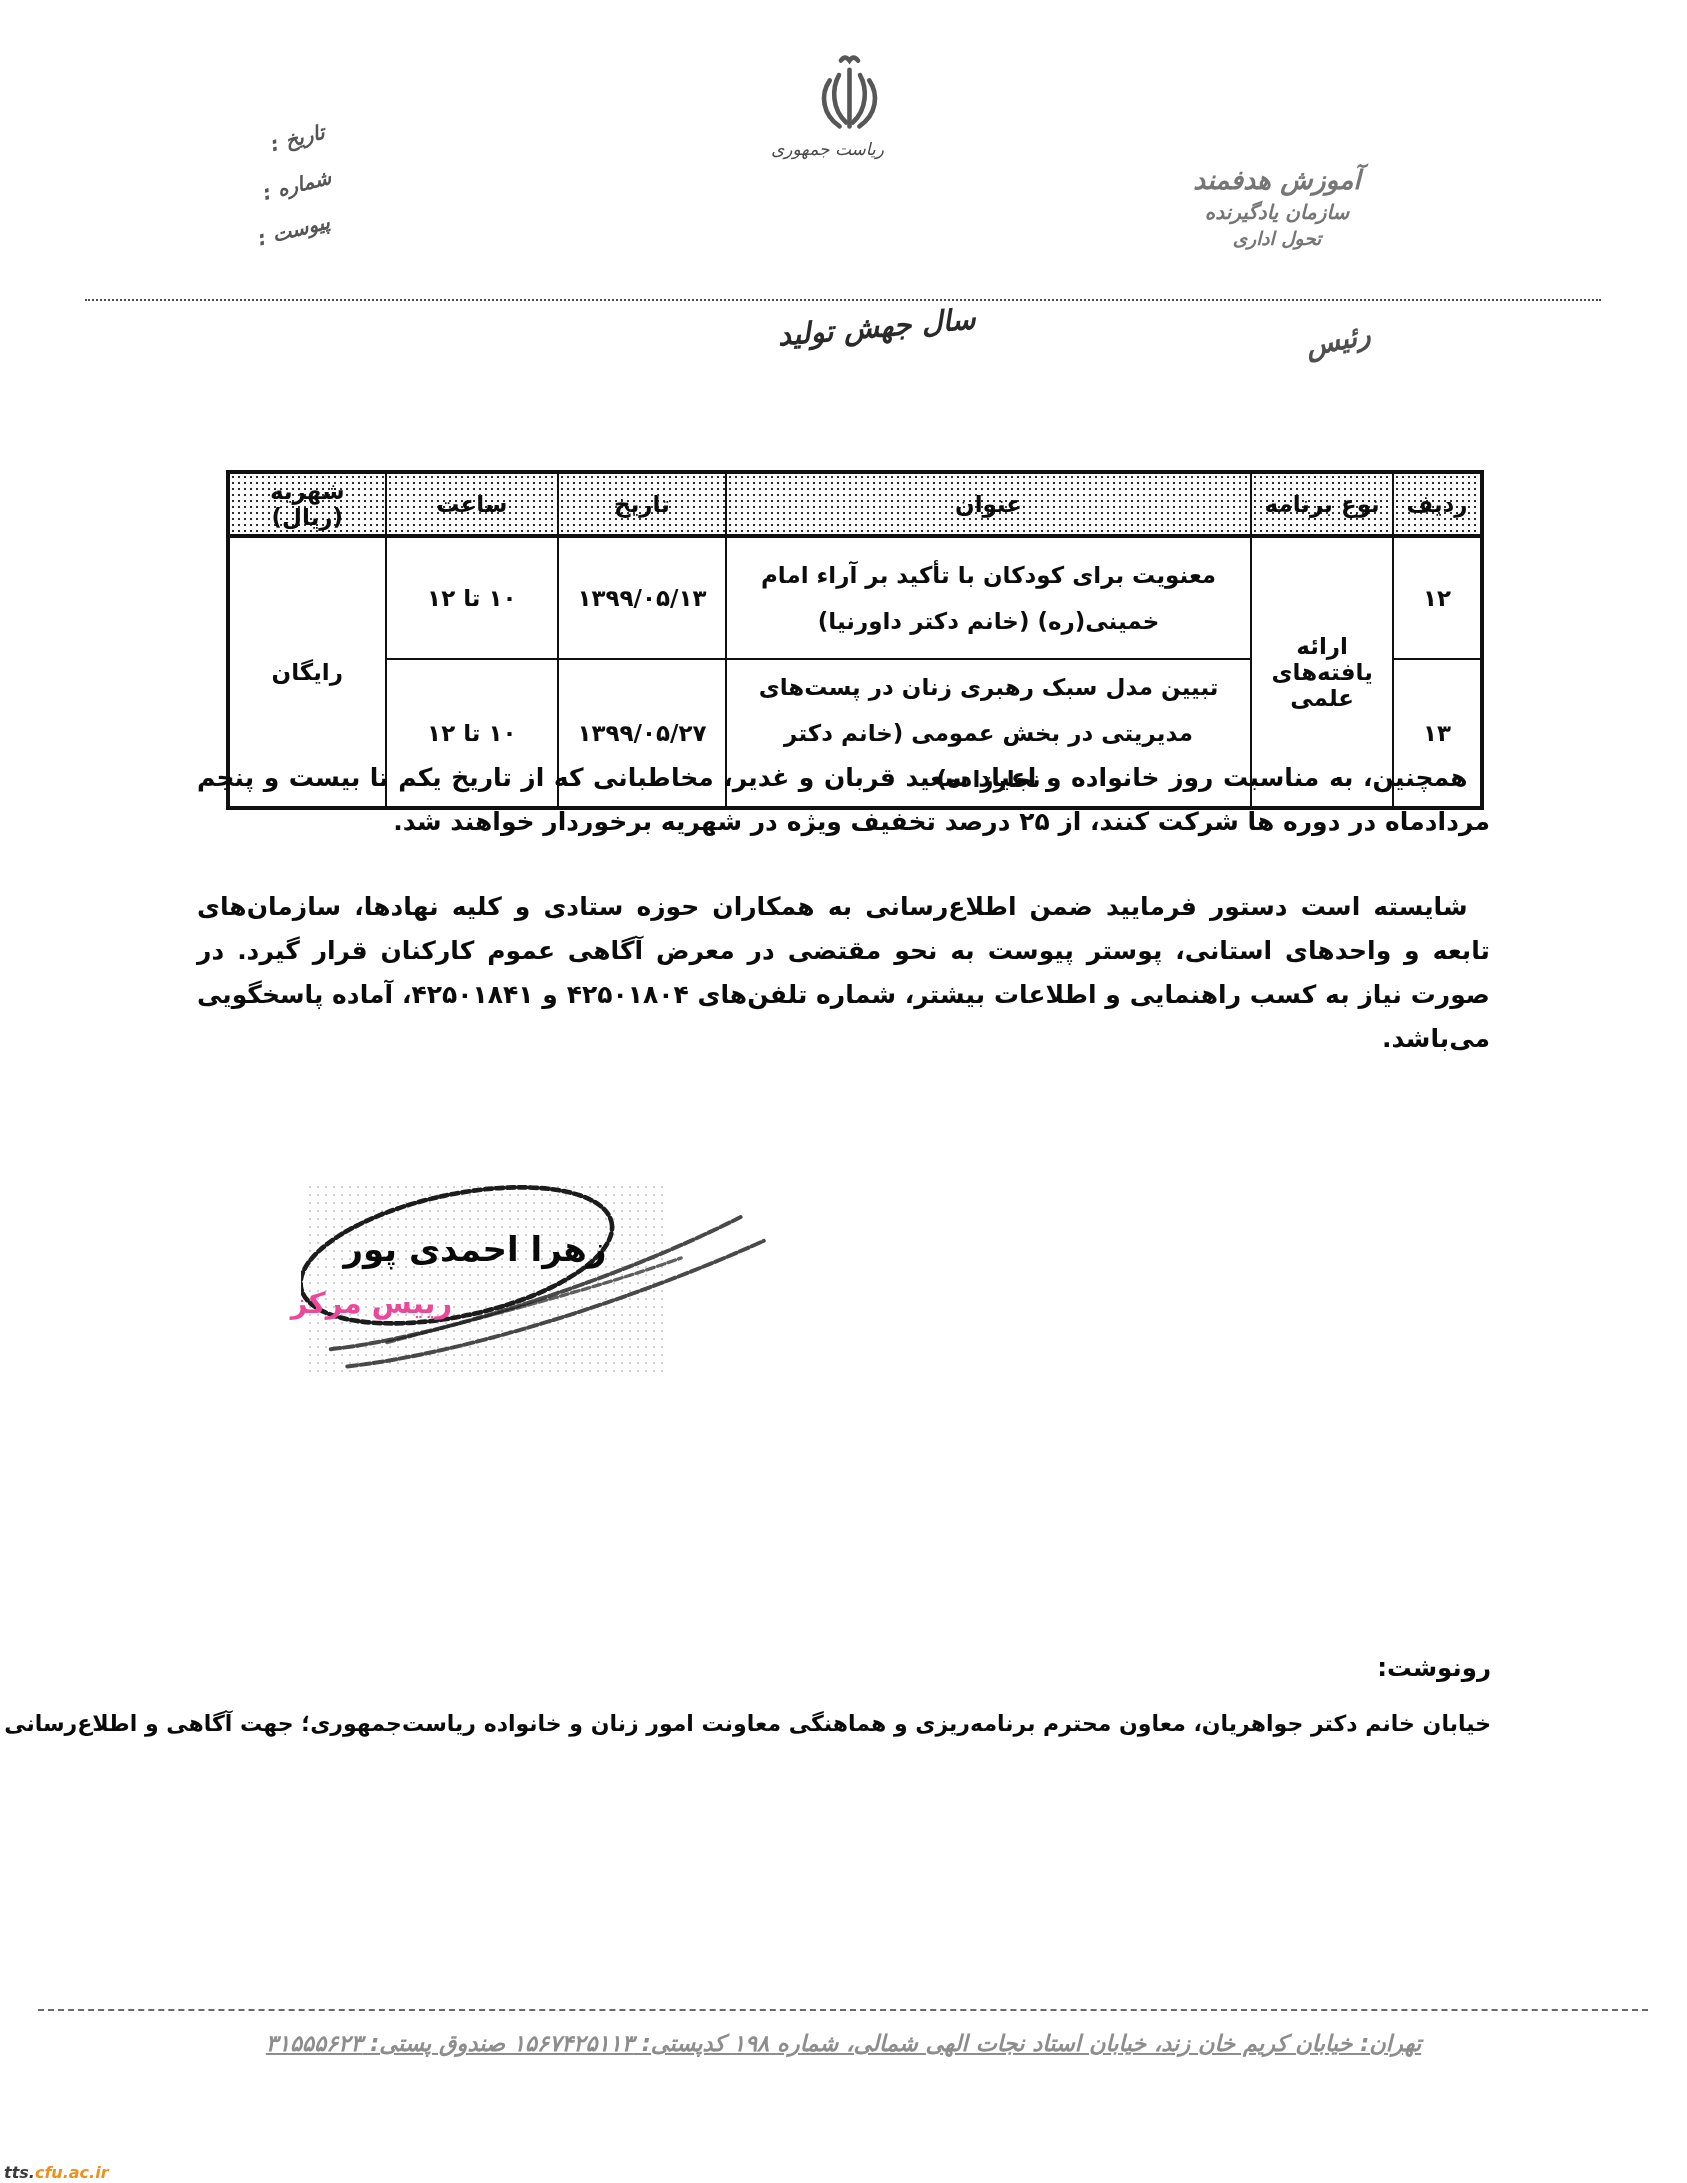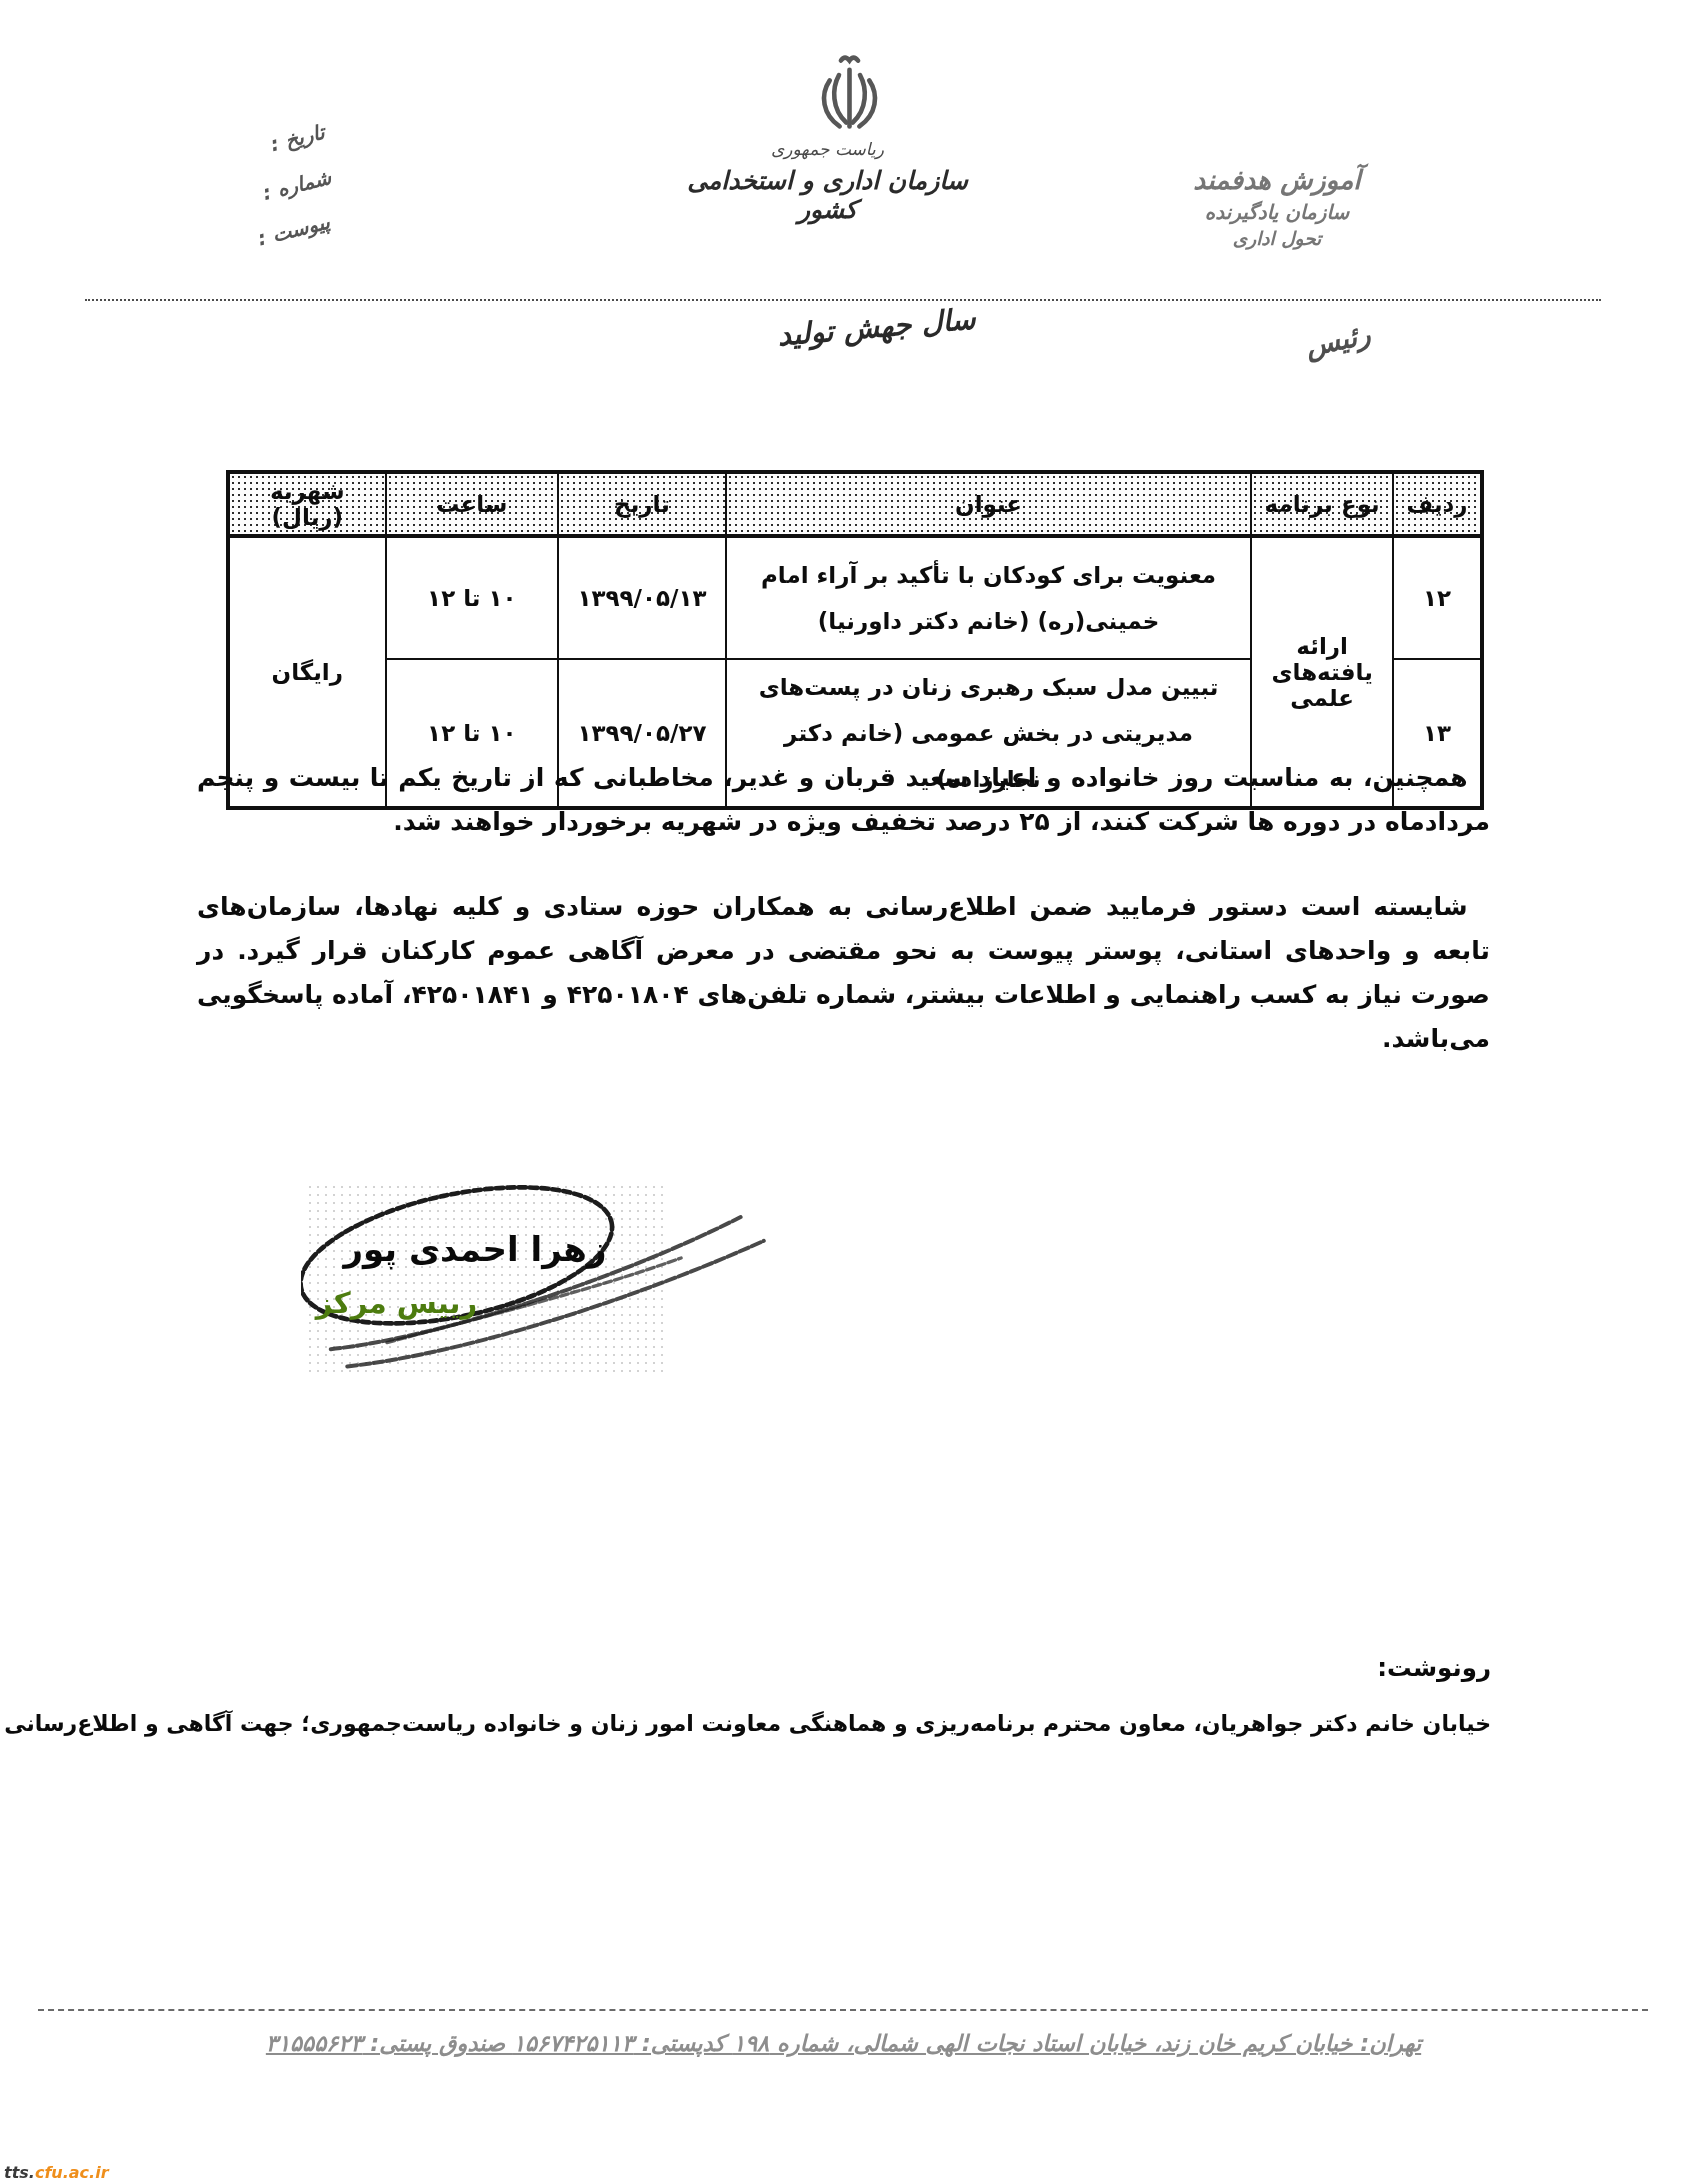--- a/index.html
+++ b/index.html
@@ -76,22 +76,22 @@
     left:306px; top:1183px; width:361px; height:193px;
     background-image:radial-gradient(circle, #9a9a9a 1px, transparent 1.1px);
     background-size:8px 8px; opacity:.45;
   }
   .sig-svg { left:301px; top:1176px; }
   .sig-name {
     left:308px; top:1229px; width:334px; text-align:center;
     font-size:34px; font-weight:bold; color:#0a0a0a; direction:rtl; white-space:nowrap;
   }
   .sig-title {
-    left:314px; top:1286px; width:165px; text-align:center;
-    font-size:29px; font-weight:bold; color:#4d7c0f; direction:rtl; white-space:nowrap;
+    left:289px; top:1286px; width:165px; text-align:center;
+    font-size:29px; font-weight:bold; color:#ec4899; direction:rtl; white-space:nowrap;
   }
 
   
   .cc-label {
     right:196px; top:1653px; font-size:24.5px; font-weight:bold; color:#0b0b0b; direction:rtl;
   }
   .cc-line {
     right:196px; top:1711px; width:1295px; direction:rtl; text-align:right;
     font-size:22px; font-weight:bold; color:#0b0b0b; white-space:nowrap;
   }
@@ -124,21 +124,20 @@
       <path d="M63,24 v86"></path>
       <path d="M47,32 C36,52 36,84 58,104"></path>
       <path d="M79,32 C90,52 90,84 68,104"></path>
       <path d="M33,40 C18,62 22,92 48,110"></path>
       <path d="M93,40 C108,62 104,92 78,110"></path>
     </g>
   </svg>
 
   <div class="abs org-block rtl">
     <p class="org-gov">ریاست جمهوری</p>
-    <p class="org-name">سازمان اداری و استخدامی کشور</p>
   </div>
 
   <div class="abs watermark-block rtl">
     <p class="wm1">آموزش هدفمند</p>
     <p class="wm2">سازمان یادگیرنده</p>
     <p class="wm3">تحول اداری</p>
   </div>
 
   <div class="abs dotted-rule"></div>
 

